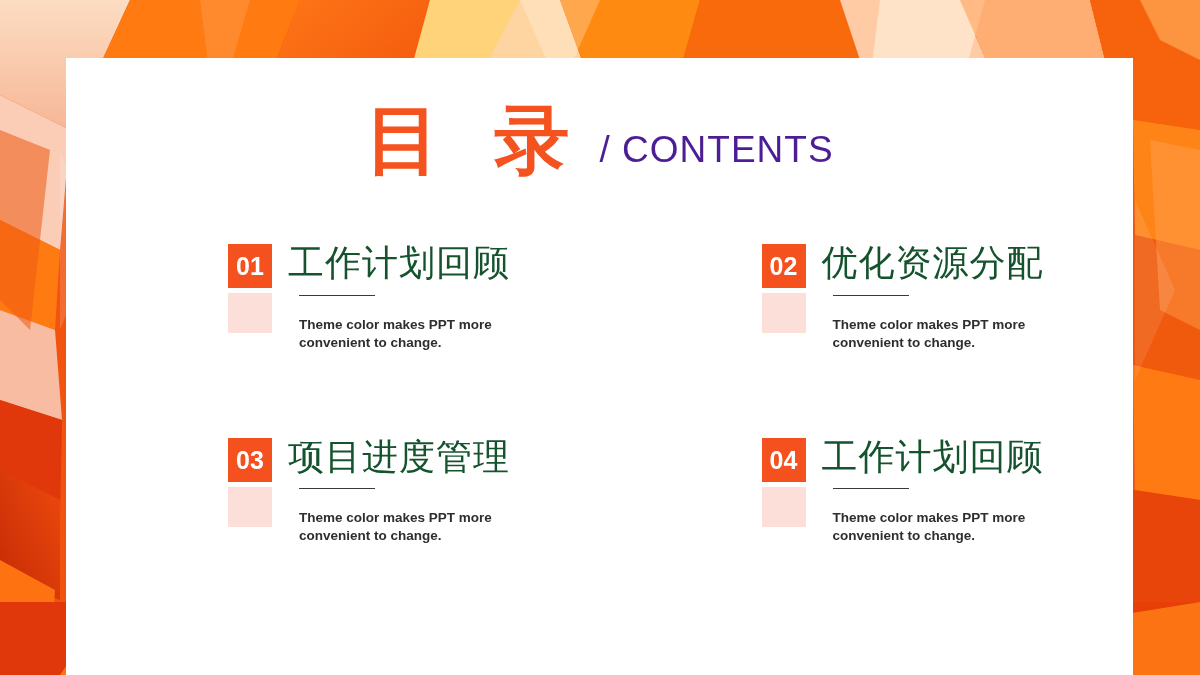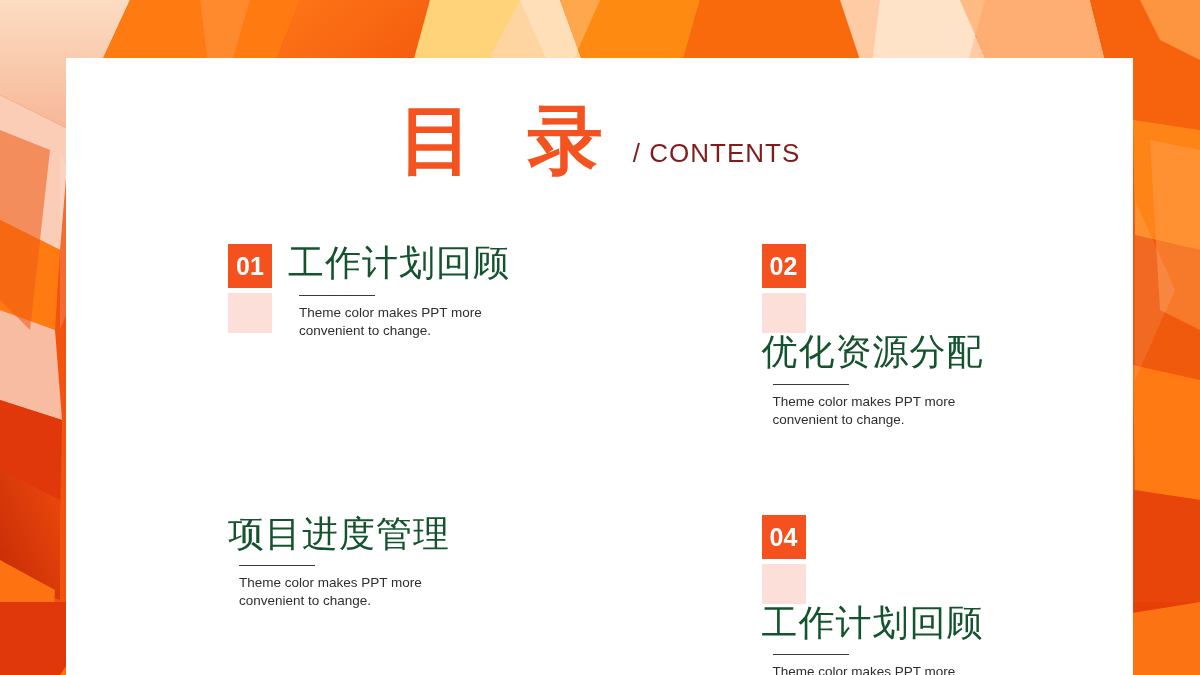--- a/index.html
+++ b/index.html
@@ -52,24 +52,24 @@
   .heading-cn {
     font-family: "DejaVu Sans", "Liberation Sans", sans-serif;
     font-size: 75px;
     font-weight: 700;
     letter-spacing: 14px;
     line-height: 1;
     color: #F4531F;
   }
   .heading-en {
     font-family: "Liberation Sans", sans-serif;
-    font-size: 26px;
+    font-size: 37px;
     font-weight: 400;
     letter-spacing: 1px;
-    color: #7f1d1d;
+    color: #4c1d95;
     margin-left: 16px;
     position: relative;
     top: -4px;
   }
 
   
   .entries {
     position: absolute;
     left: 0;
     top: 186px;
@@ -78,21 +78,21 @@
     grid-template-columns: 1fr 1fr;
     grid-template-rows: auto auto;
     row-gap: 86px;
   }
 
   .entry {
     display: flex;
     align-items: flex-start;
     padding-left: 162px;
   }
-  .entry.col-right { padding-left: 162px; flex-direction: column; }
+  .entry.col-right { padding-left: 162px; }
 
   .badge-stack {
     flex: 0 0 auto;
     width: 44px;
     margin-right: 16px;
     border-radius: 22px;
   }
   .badge-num {
     width: 44px;
     height: 44px;
@@ -126,26 +126,27 @@
     letter-spacing: 1px;
     white-space: nowrap;
   }
   .entry-rule {
     width: 76px;
     height: 1px;
     background: #3A3A3A;
     margin: 12px 0 0 11px;
   }
   .entry-desc {
-    margin: 8px 0 0 11px;
+    margin: 20px 0 0 11px;
     font-family: "Liberation Sans", sans-serif;
     font-size: 13.5px;
     line-height: 1.32;
     color: #2E2E2E;
     white-space: pre-line;
+    font-weight: bold;
   }
 </style>
 </head>
 <body>
 
 <div id="slide">
 
   <svg id="bg" viewBox="0 0 1200 675" preserveAspectRatio="none">
     <defs>
       <linearGradient id="gA" x1="0" y1="0" x2="1" y2="1">
@@ -248,20 +249,24 @@
         </div>
         <div class="entry-body">
           <div class="entry-title">优化资源分配</div>
           <div class="entry-rule"></div>
           <div class="entry-desc">Theme color makes PPT more
 convenient to change.</div>
         </div>
       </div>
 
       <div class="entry col-left">
+        <div class="badge-stack">
+          <div class="badge-num">03</div>
+          <div class="badge-pad"></div>
+        </div>
         <div class="entry-body">
           <div class="entry-title">项目进度管理</div>
           <div class="entry-rule"></div>
           <div class="entry-desc">Theme color makes PPT more
 convenient to change.</div>
         </div>
       </div>
 
       <div class="entry col-right">
         <div class="badge-stack">

